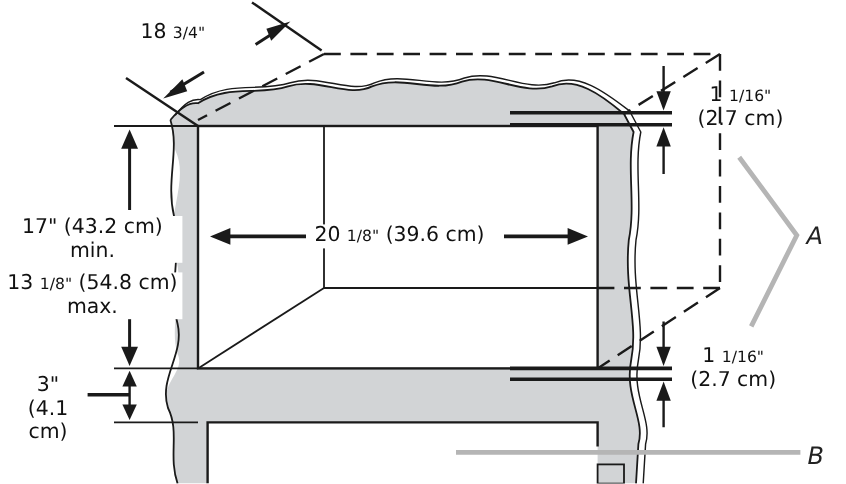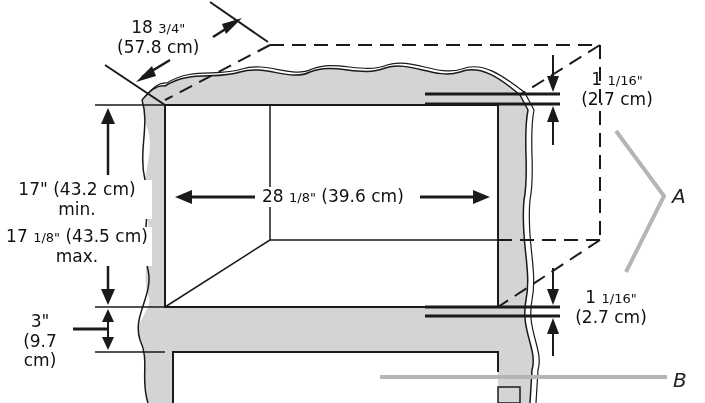--- a/index.html
+++ b/index.html
@@ -80,44 +80,43 @@
   <line x1="553" y1="330" x2="553" y2="356" stroke="#1a1a1a" stroke-width="2"></line>
   <polygon points="553,318 547,334 559,334" fill="#1a1a1a"></polygon>
 
   <polyline points="616,131 664,196 626,272" fill="none" stroke="#b5b5b5" stroke-width="4"></polyline>
   <line x1="380" y1="377" x2="667" y2="377" stroke="#b5b5b5" stroke-width="4"></line>
 </svg>
 
 <div class="lbl big" style="left:117px; top:18px;">
   <span>18</span>
   <span class="frac">3/4"</span><br>
-  <span>(57.8 cm)</span>
 </div>
 
 <div class="lbl big" style="left:262px; top:187px; background:#fff;">
-  <span>28</span>
+  <span>20</span>
   <span class="frac">1/8"</span>
   <span>(39.6 cm)</span>
 </div>
 
 <div class="lbl big" style="left:2px; top:180px; width:150px; background:#fff;">
   <span>17" (43.2 cm)</span><br>
   <span>min.</span>
 </div>
 
 <div class="lbl big" style="left:2px; top:227px; width:150px; background:#fff;">
-  <span>17</span>
+  <span>13</span>
   <span class="frac">1/8"</span>
-  <span>(43.5 cm)</span><br>
+  <span>(54.8 cm)</span><br>
   <span>max.</span>
 </div>
 
 <div class="lbl big" style="left:5px; top:312px; width:70px;">
   <span>3"</span><br>
-  <span>(9.7 cm)</span>
+  <span>(4.1 cm)</span>
 </div>
 
 <div class="lbl big" style="left:572px; top:70px; width:90px;">
   <span>1</span>
   <span class="frac">1/16"</span><br>
   <span>(2.7 cm)</span>
 </div>
 
 <div class="lbl big" style="left:566px; top:288px; width:90px;">
   <span>1</span>

